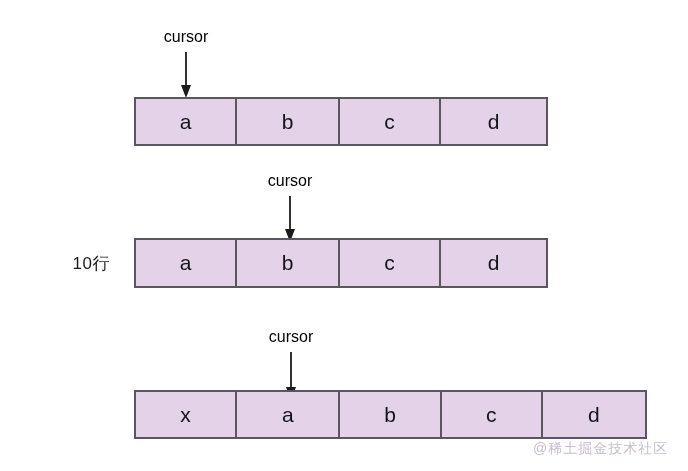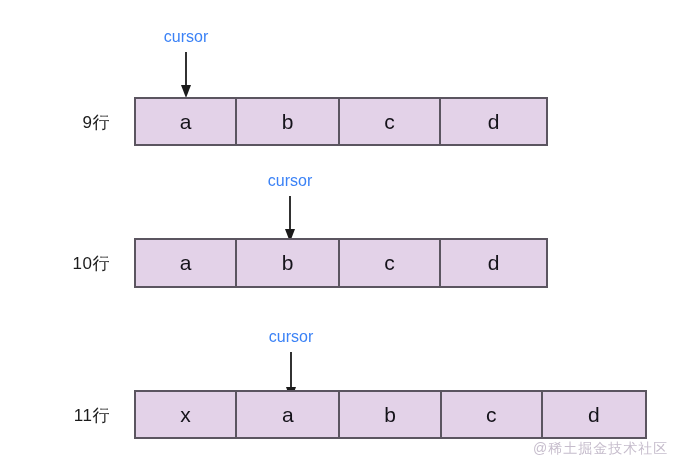--- a/index.html
+++ b/index.html
@@ -55,21 +55,21 @@
     border-right: none;
   }
 
   
   .cursor-group {
     position: absolute;
   }
   .cursor-label {
     position: absolute;
     font-size: 16px;
-    color: #3b82f6;
+    color: #000000;
     white-space: nowrap;
     transform: translateX(-50%);
     font-family: "Liberation Sans", sans-serif;
   }
   .cursor-arrow {
     position: absolute;
     transform: translateX(-50%);
   }
 
   
@@ -91,21 +91,20 @@
   <div class="cursor-group" style="left:186px; top:28px; width:0; height:70px;">
     <div class="cursor-label" style="left:0px; top:0px;">cursor</div>
     <div class="cursor-arrow" style="left:0px; top:24px;">
       <svg width="16" height="48" viewBox="0 0 16 48" xmlns="http://www.w3.org/2000/svg">
         <line x1="8" y1="0" x2="8" y2="36" stroke="#1b1b1b" stroke-width="1.8"></line>
         <polygon points="8,46 3,33 13,33" fill="#1b1b1b"></polygon>
       </svg>
     </div>
   </div>
 
-  <div class="row-label" style="left:20px; top:111px; width:90px;">9行</div>
 
   <div class="array-strip" style="left:134px; top:97px; width:414px; height:49px;">
     <div class="cell" style="width:102px;">a</div>
     <div class="cell" style="width:104px;">b</div>
     <div class="cell" style="width:102px;">c</div>
     <div class="cell" style="width:106px;">d</div>
   </div>
 
   <div class="cursor-group" style="left:290px; top:172px; width:0; height:70px;">
     <div class="cursor-label" style="left:0px; top:0px;">cursor</div>
@@ -129,21 +128,20 @@
   <div class="cursor-group" style="left:291px; top:328px; width:0; height:70px;">
     <div class="cursor-label" style="left:0px; top:0px;">cursor</div>
     <div class="cursor-arrow" style="left:0px; top:24px;">
       <svg width="16" height="48" viewBox="0 0 16 48" xmlns="http://www.w3.org/2000/svg">
         <line x1="8" y1="0" x2="8" y2="38" stroke="#1b1b1b" stroke-width="1.8"></line>
         <polygon points="8,48 3,35 13,35" fill="#1b1b1b"></polygon>
       </svg>
     </div>
   </div>
 
-  <div class="row-label" style="left:20px; top:404px; width:90px;">11行</div>
 
   <div class="array-strip" style="left:134px; top:390px; width:513px; height:49px;">
     <div class="cell" style="width:102px;">x</div>
     <div class="cell" style="width:104px;">a</div>
     <div class="cell" style="width:102px;">b</div>
     <div class="cell" style="width:102px;">c</div>
     <div class="cell" style="width:103px;">d</div>
   </div>
 
   <div class="watermark" style="left:533px; top:440px;">@稀土掘金技术社区</div>

